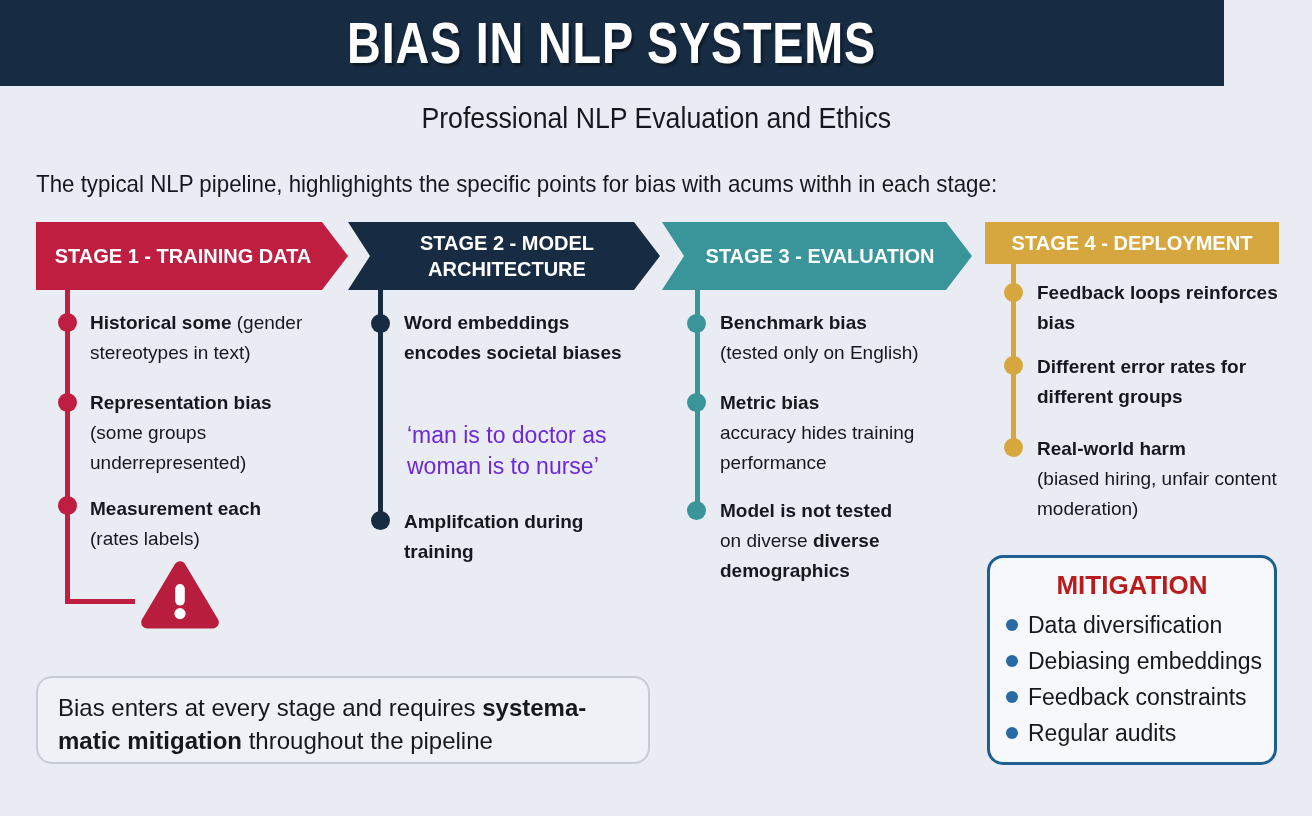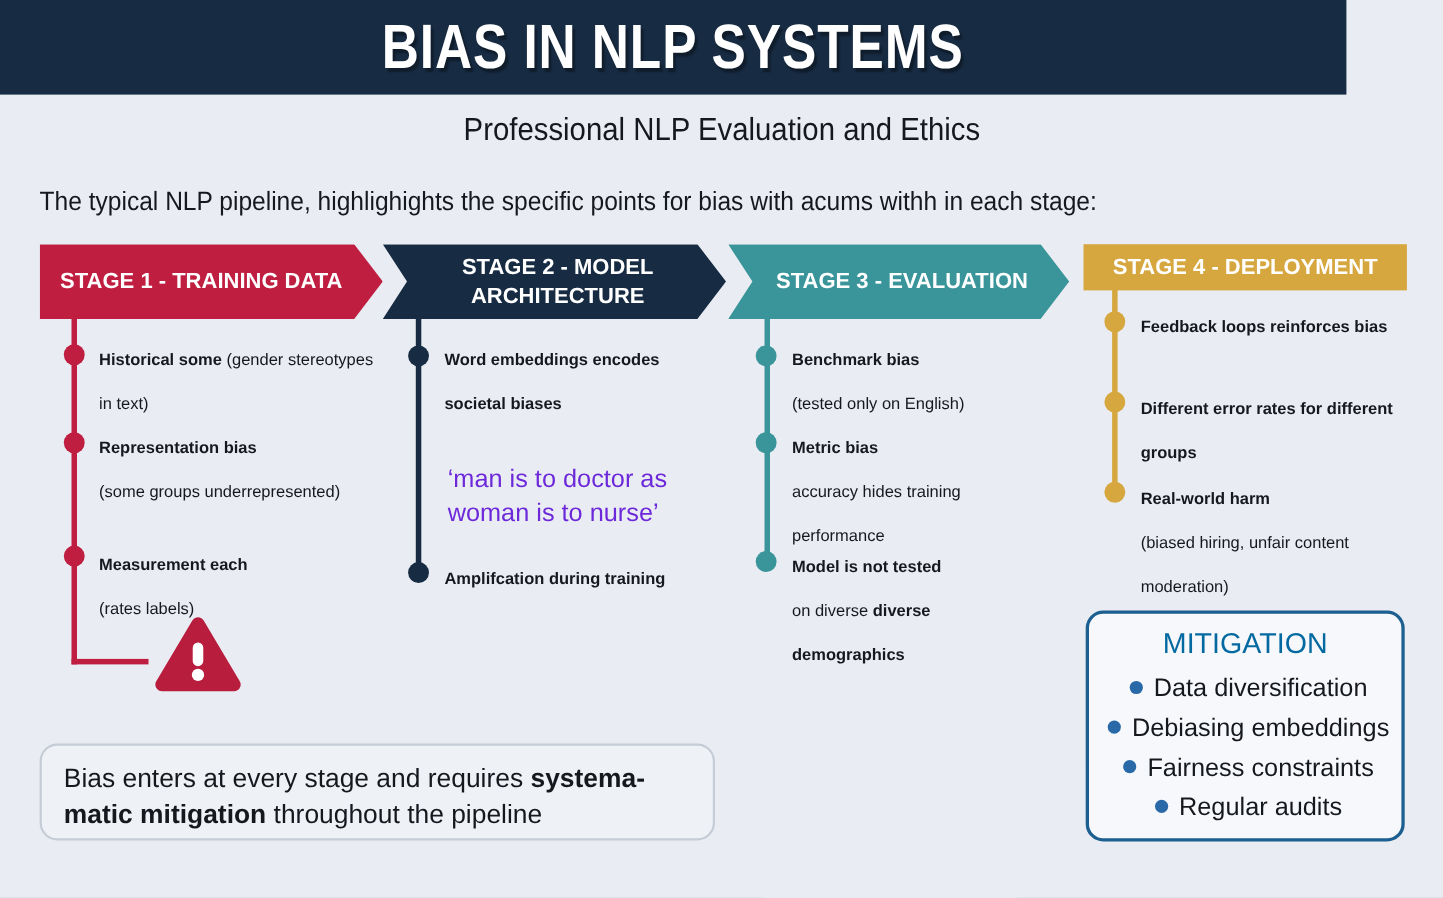--- a/index.html
+++ b/index.html
@@ -25,33 +25,33 @@
   .s2{left:348px;width:312px;background:#172b42;clip-path:polygon(0 0,calc(100% - 26px) 0,100% 50%,calc(100% - 26px) 100%,0 100%,22px 50%);padding:0 28px 0 34px;box-sizing:border-box;}
   .s3{left:662px;width:310px;background:#3a959b;clip-path:polygon(0 0,calc(100% - 26px) 0,100% 50%,calc(100% - 26px) 100%,0 100%,22px 50%);padding:0 28px 0 34px;box-sizing:border-box;}
   .s4{left:985px;top:222px;height:42px;width:294px;background:#d7a73f;clip-path:none;}
 
   
   .vline{position:absolute;width:5px;}
   .hline{position:absolute;height:5px;}
   .dot{position:absolute;width:19px;height:19px;border-radius:50%;}
 
   
-  .item{position:absolute;font-size:15px;line-height:40px;color:#15181d;}
+  .item{position:absolute;font-size:19px;line-height:30px;color:#15181d;}
   .item .b{font-weight:700;}
   .quote{position:absolute;font-size:23px;line-height:31px;color:#6d28d9;}
 
   
   .warning{position:absolute;left:140px;top:560px;width:80px;height:72px;}
 
   
   .mitigation{position:absolute;left:987px;top:555px;width:290px;height:210px;background:#f6f8fb;
     border:3px solid #1d5f90;border-radius:16px;box-sizing:border-box;}
-  .mitigation .mtitle{margin:12px 0 6px 0;text-align:center;font-size:26px;font-weight:400;color:#0369a1;}
+  .mitigation .mtitle{margin:12px 0 6px 0;text-align:center;font-size:26px;font-weight:700;color:#b91c1c;}
   .mitigation ul{list-style:none;margin:0;padding:0 10px 0 16px;}
-  .mitigation li{display:flex;align-items:center;font-size:23px;color:#15181d;height:36px;justify-content:center;}
+  .mitigation li{display:flex;align-items:center;font-size:23px;color:#15181d;height:36px;}
   .mitigation .mdot{width:12px;height:12px;border-radius:50%;background:#2a69a8;margin-right:10px;flex:0 0 auto;}
 
   
   .footnote{position:absolute;left:36px;top:676px;width:614px;height:88px;background:#eef1f6;
     border:2px solid #c6ccd6;border-radius:16px;box-sizing:border-box;padding:13px 20px;
     font-size:24px;line-height:33px;color:#15181d;}
   .footnote .b{font-weight:700;}
 </style>
 </head>
 <body>
@@ -155,21 +155,21 @@
       <li>
           <span class="mdot"></span>
           <span>Data diversification</span>
         </li>
       <li>
           <span class="mdot"></span>
           <span>Debiasing embeddings</span>
         </li>
       <li>
           <span class="mdot"></span>
-          <span>Fairness constraints</span>
+          <span>Feedback constraints</span>
         </li>
       <li>
           <span class="mdot"></span>
           <span>Regular audits</span>
         </li>
     </ul>
   </div>
 
   <div class="footnote">
     <span>Bias enters at every stage and requires </span><span class="b">systema-matic mitigation</span><span> throughout the pipeline</span>

